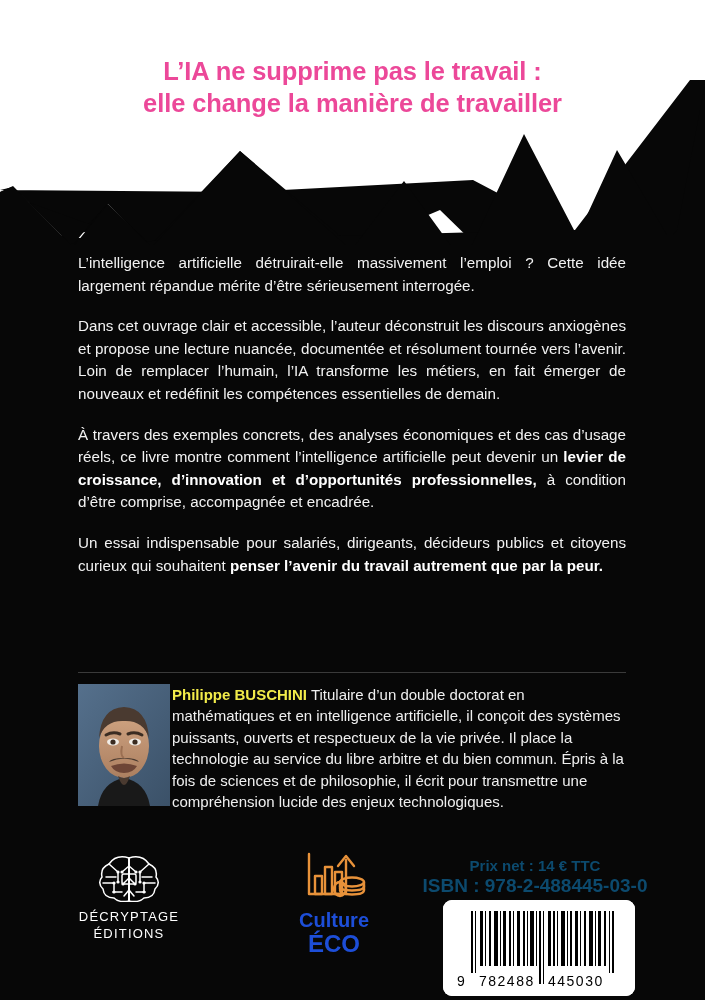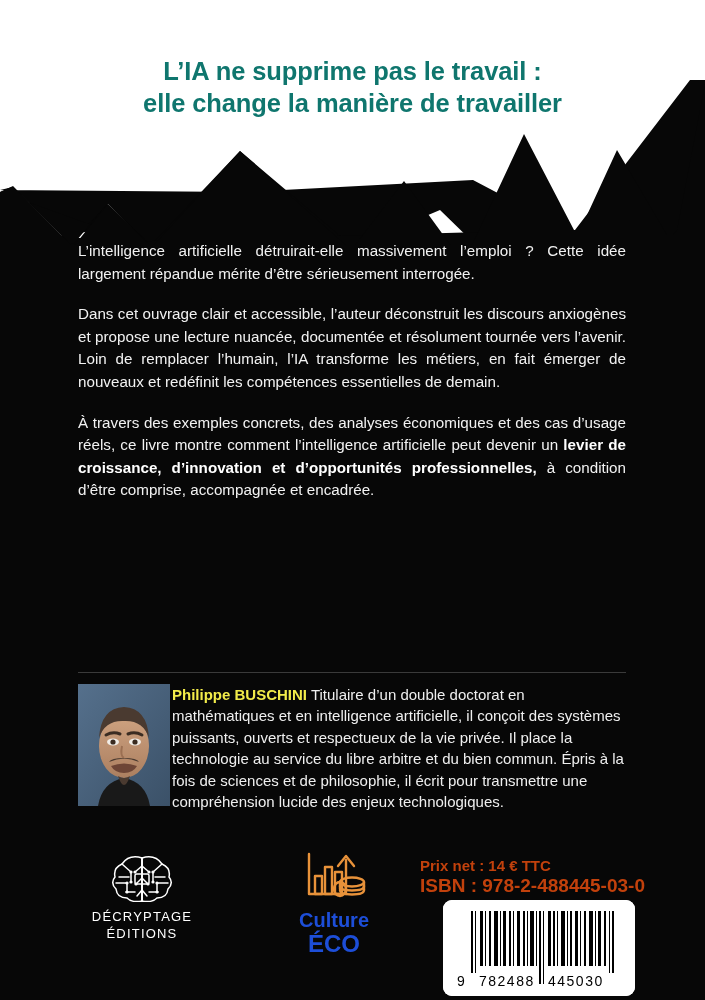--- a/index.html
+++ b/index.html
@@ -42,42 +42,42 @@
     z-index: 1;
   }
 
   
   .title {
     position: absolute;
     left: 0; top: 55px;
     width: 705px;
     z-index: 5;
     text-align: center;
-    color: #0f766e;
+    color: #ec4899;
     font-weight: bold;
     font-size: 25.5px;
     line-height: 32px;
     letter-spacing: -0.1px;
   }
   .title .l2 { display: block; }
 
   
   .body-copy {
     position: absolute;
     left: 78px;
     top: 240px;
     width: 548px;
     z-index: 6;
     color: #f2f2f2;
     font-size: 15.2px;
     line-height: 22.6px;
     text-align: justify;
   }
   .body-copy p {
-    margin: 0 0 18px 0;
+    margin: 12px 0 18px 0;
   }
   .body-copy p:last-child { margin-bottom: 0; }
   .body-copy b { font-weight: bold; color: #ffffff; }
 
   
   .divider {
     position: absolute;
     left: 78px;
     top: 672px;
     width: 548px;
@@ -124,21 +124,21 @@
     left: 0;
     top: 846px;
     width: 705px;
     height: 154px;
     z-index: 6;
   }
 
   
   .publisher {
     position: absolute;
-    left: 72px;
+    left: 59px;
     top: 6px;
     width: 140px;
     text-align: center;
     color: #ffffff;
   }
   .publisher .brain { display: block; margin: 0 auto 6px auto; }
   .publisher .pub-name {
     font-size: 13px;
     letter-spacing: 1.2px;
     line-height: 17px;
@@ -173,21 +173,22 @@
     font-size: 24px;
     line-height: 24px;
   }
 
   
   .price-block {
     position: absolute;
     left: 420px;
     top: 10px;
     width: 230px;
-    color: #c2410c;
+    text-align: center;
+    color: #0c4a6e;
   }
   .price-block .price {
     display: block;
     font-weight: bold;
     font-size: 15px;
     line-height: 20px;
   }
   .price-block .isbn {
     display: block;
     font-weight: bold;
@@ -286,20 +287,21 @@
 
   <div class="title">
     <span class="l1">L’IA ne supprime pas le travail :</span>
     <span class="l2">elle change la manière de travailler</span>
   </div>
 
   <div class="body-copy">
     <p>L’intelligence artificielle détruirait-elle massivement l’emploi ? Cette idée largement répandue mérite d’être sérieusement interrogée.</p>
     <p>Dans cet ouvrage clair et accessible, l’auteur déconstruit les discours anxiogènes et propose une lecture nuancée, documentée et résolument tournée vers l’avenir. Loin de remplacer l’humain, l’IA transforme les métiers, en fait émerger de nouveaux et redéfinit les compétences essentielles de demain.</p>
     <p><span>À travers des exemples concrets, des analyses économiques et des cas d’usage réels, ce livre montre comment l’intelligence artificielle peut devenir un </span><b>levier de croissance, d’innovation et d’opportunités professionnelles,</b><span> à condition d’être comprise, accompagnée et encadrée.</span></p>
+    <p><span>Un essai indispensable pour salariés, dirigeants, décideurs publics et citoyens curieux qui souhaitent </span><b>penser l’avenir du travail autrement que par la peur.</b></p>
   </div>
 
   <div class="divider"></div>
 
   <div class="author-block">
     <div class="author-photo">
       <svg viewBox="0 0 92 122">
         <defs>
           <linearGradient id="bg" x1="0" y1="0" x2="1" y2="1">
             <stop offset="0%" stop-color="#55708c"></stop>

